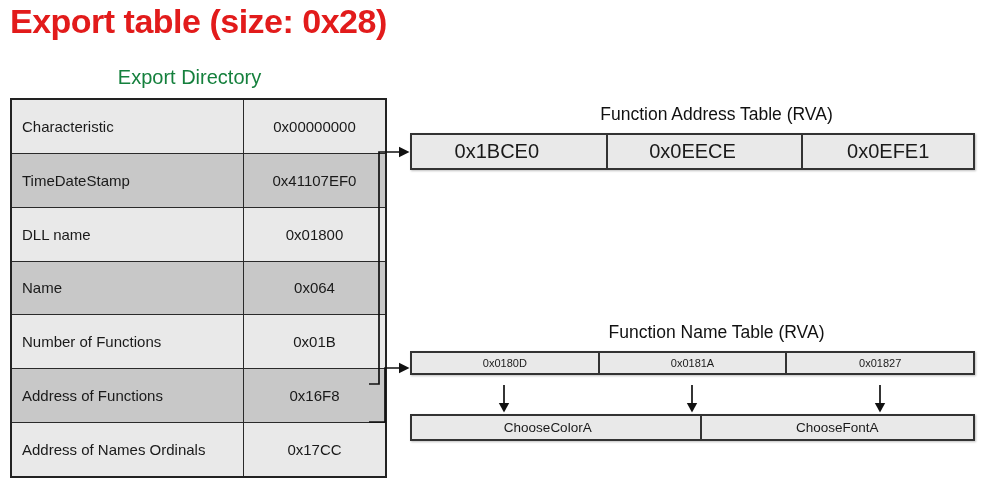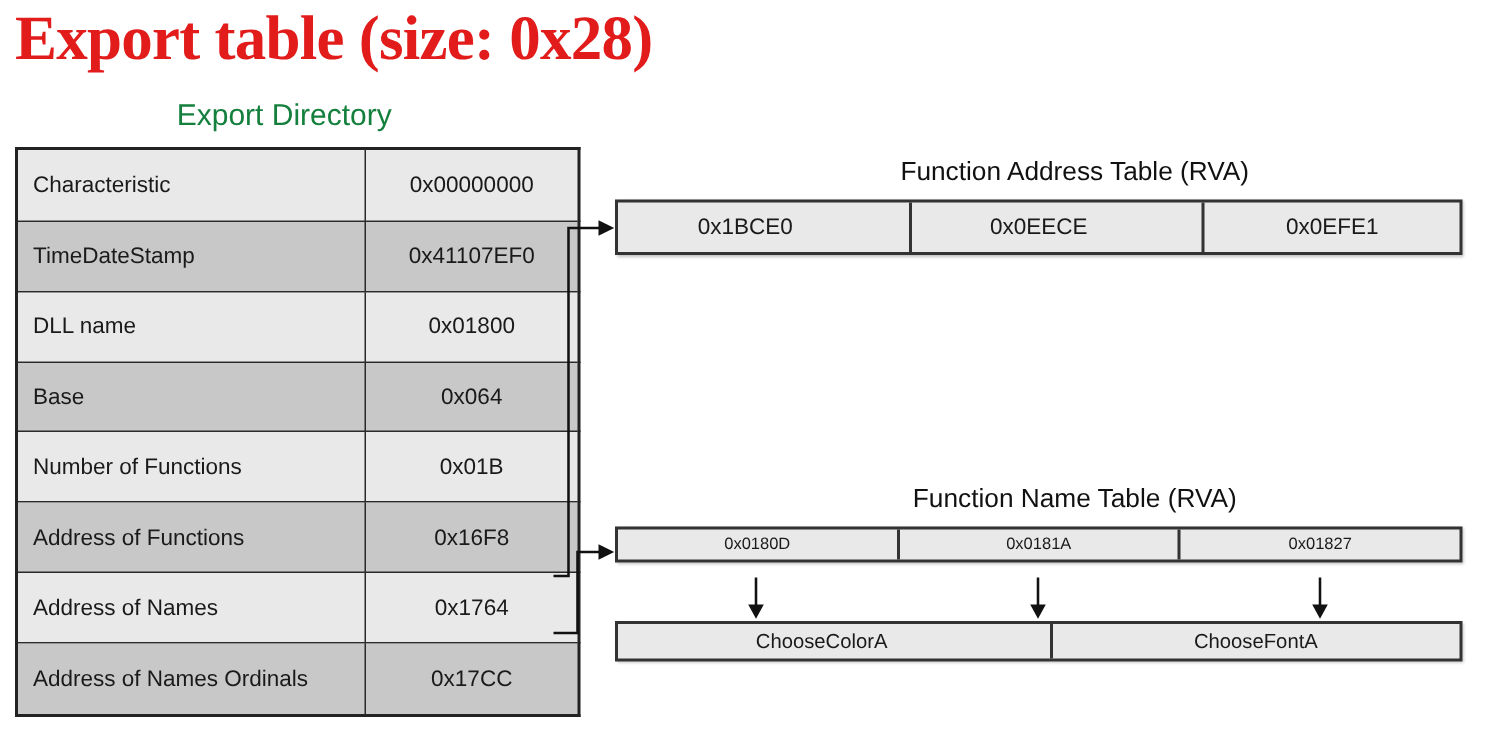--- a/index.html
+++ b/index.html
@@ -8,25 +8,24 @@
     background: #ffffff;
     font-family: "Liberation Sans", sans-serif;
     position: relative;
     overflow: hidden;
     color: #1a1a1a;
   }
   .slide-title {
     position: absolute;
     left: 10px; top: 2px;
     margin: 0;
-    font-size: 42px;
+    font-size: 34px;
     font-weight: bold;
     color: #e21b1b;
     letter-spacing: -0.5px;
-    font-family: Liberation Serif, serif;
   }
   .ed-label {
     position: absolute;
     left: 10px; top: 66px;
     width: 359px;
     text-align: center;
     font-size: 20px;
     color: #15803d;
   }
   .ed-table {
@@ -71,21 +70,21 @@
   .rtable .cell {
     flex: 1;
     display: flex;
     align-items: center;
     justify-content: center;
     border-left: 2px solid #333;
     overflow: hidden;
     white-space: nowrap;
   }
   .rtable .cell:first-child { border-left: none; }
-  #fat { top: 133px; height: 37px; font-size: 15px; gap: 24px; }
+  #fat { top: 133px; height: 37px; font-size: 20px; gap: 24px; }
   #fnt { top: 351px; height: 24px; font-size: 11px; }
   #fnn { top: 414px; height: 27px; font-size: 13.5px; gap: 16px; }
 
   .arrow-layer {
     position: absolute;
     left: 0; top: 0;
     pointer-events: none;
   }
   .arrow-layer path { stroke: #111; stroke-width: 1.7; fill: none; }
   .arrow-layer polygon { fill: #111; }
@@ -105,34 +104,30 @@
     </tr>
     <tr>
       <td class="f">TimeDateStamp</td>
       <td class="v">0x41107EF0</td>
     </tr>
     <tr>
       <td class="f">DLL name</td>
       <td class="v">0x01800</td>
     </tr>
     <tr>
-      <td class="f">Base</td>
+      <td class="f">Name</td>
       <td class="v">0x064</td>
     </tr>
     <tr>
       <td class="f">Number of Functions</td>
       <td class="v">0x01B</td>
     </tr>
     <tr>
       <td class="f">Address of Functions</td>
       <td class="v">0x16F8</td>
-    </tr>
-    <tr>
-      <td class="f">Address of Names</td>
-      <td class="v">0x1764</td>
     </tr>
     <tr>
       <td class="f">Address of Names Ordinals</td>
       <td class="v">0x17CC</td>
     </tr>
   </tbody>
 </table>
 
 <div class="rtitle" id="fat-title">Function Address Table (RVA)</div>
 <div class="rtable" id="fat">

